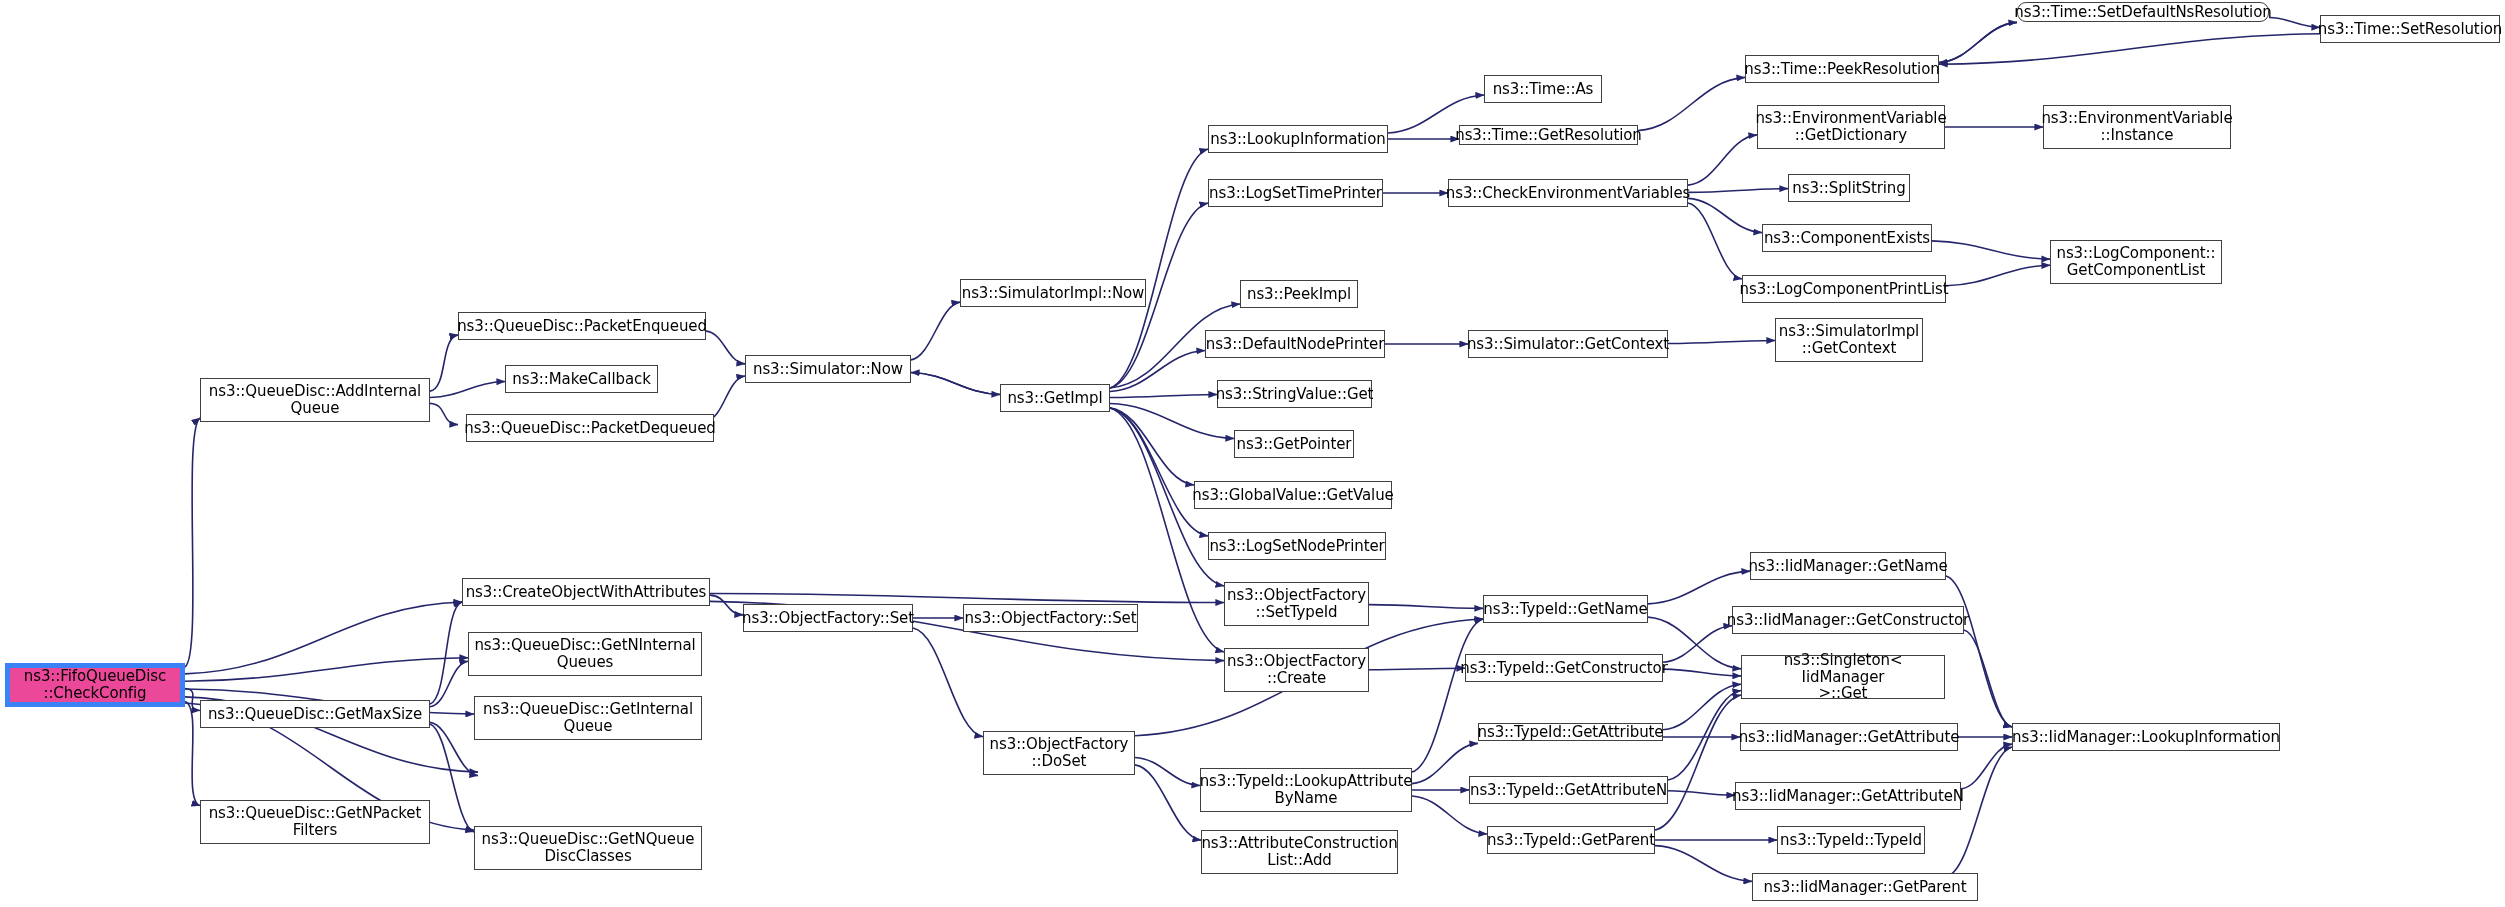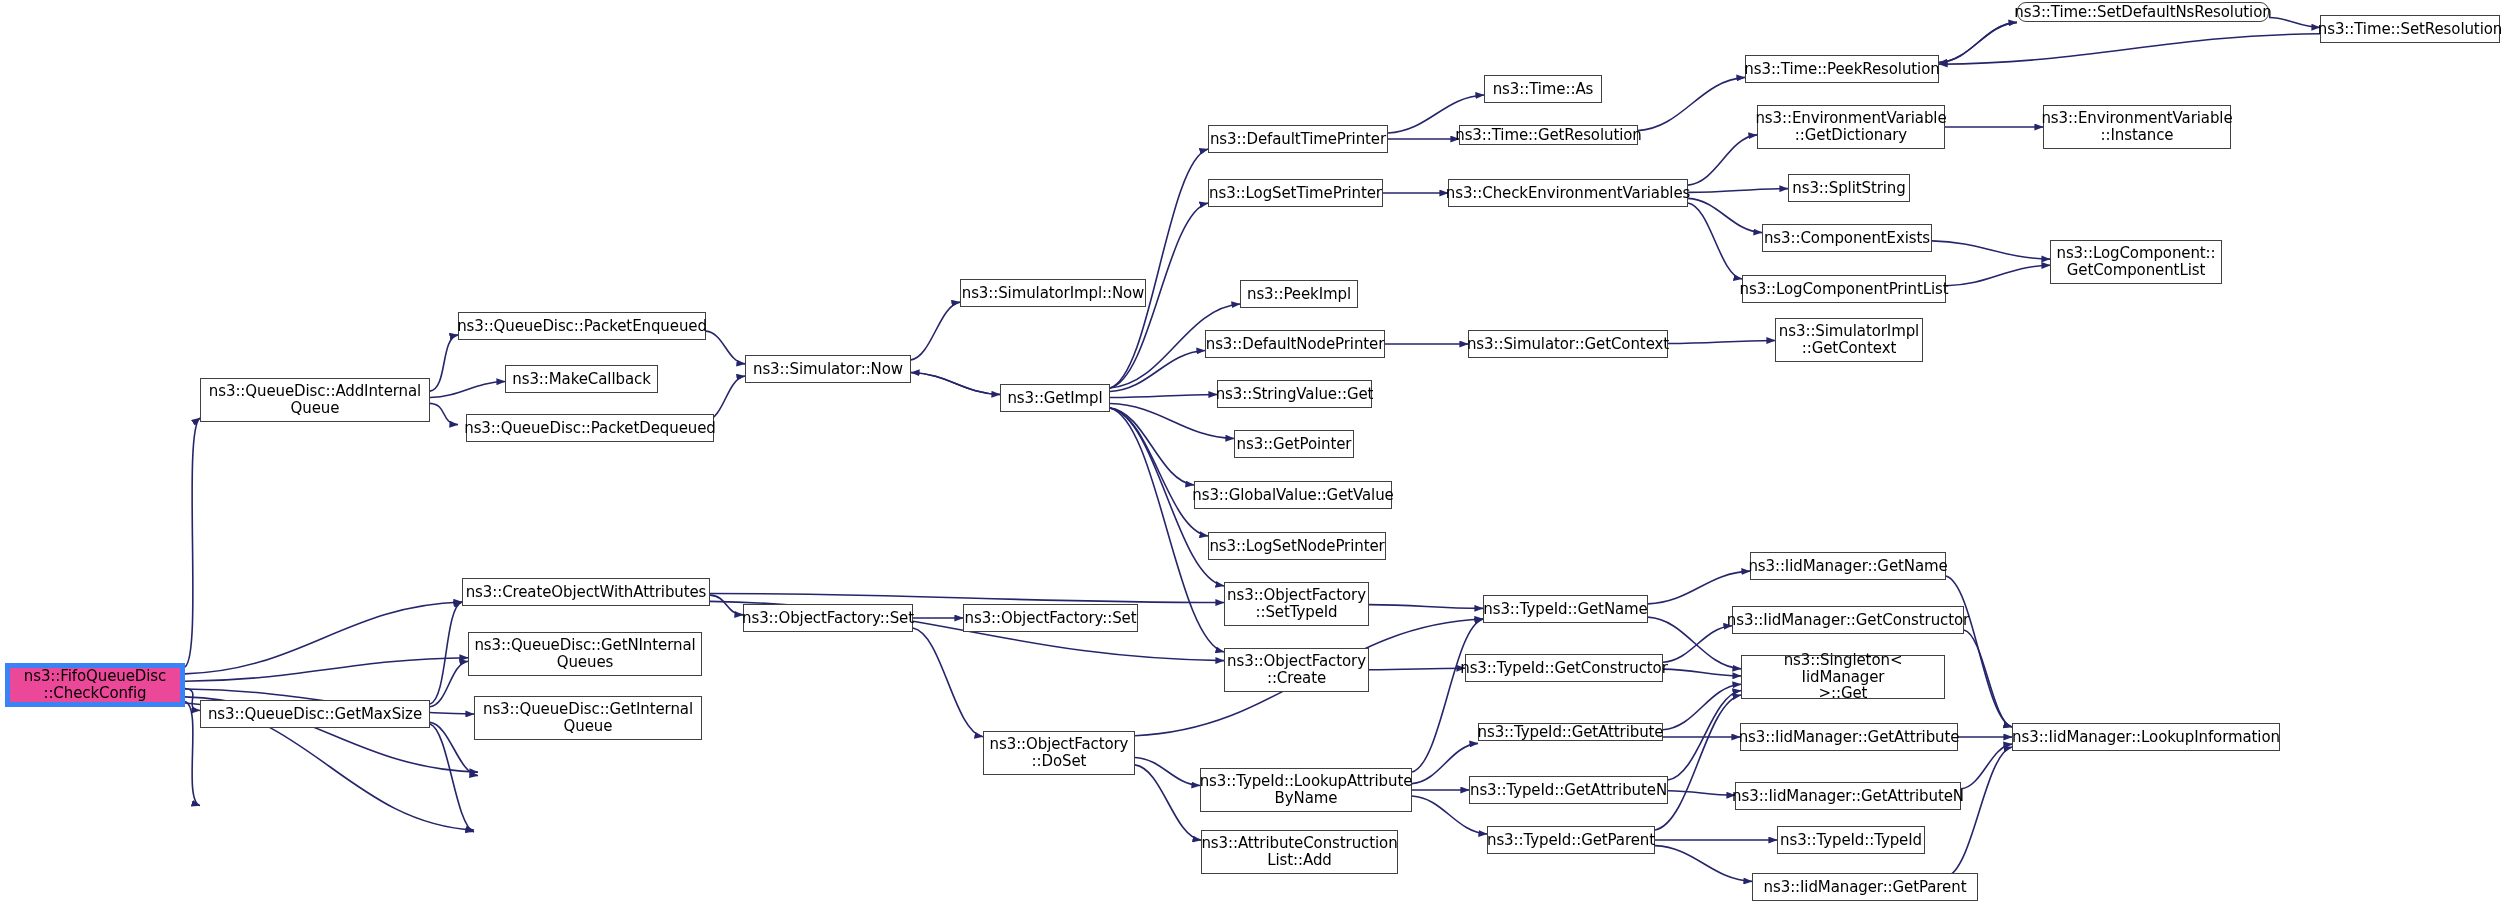--- a/index.html
+++ b/index.html
@@ -121,36 +121,40 @@
         <path d="M1958,737 C1980.68,737 1989.32,737 2012,737" marker-end="url(#arw)"></path>
         <path d="M1961,788.92 C1982.42,786.678 1990.58,746.322 2012,744.08" marker-end="url(#arw)"></path>
         <path d="M1946,877 C1973.72,870.5 1984.28,753.5 2012,747" marker-end="url(#arw)"></path>
       </g>
   </svg>
 <div class="node current" style="left: 5px; top: 663px; width: 180px; height: 44px;">ns3::FifoQueueDisc
 ::CheckConfig</div>
     <div class="node" style="left: 200px; top: 378px; width: 230px; height: 44px;">ns3::QueueDisc::AddInternal
 Queue</div>
     <div class="node" style="left: 200px; top: 700px; width: 230px; height: 28px;">ns3::QueueDisc::GetMaxSize</div>
+    <div class="node" style="left: 200px; top: 800px; width: 230px; height: 44px;">ns3::QueueDisc::GetNPacket
+Filters</div>
     <div class="node" style="left: 458px; top: 312px; width: 248px; height: 28px;">ns3::QueueDisc::PacketEnqueued</div>
     <div class="node" style="left: 505px; top: 365px; width: 153px; height: 28px;">ns3::MakeCallback</div>
     <div class="node" style="left: 458px; top: 414px; width: 248px; height: 28px; margin-left: 8px;">ns3::QueueDisc::PacketDequeued</div>
     <div class="node" style="left: 462px; top: 578px; width: 248px; height: 28px;">ns3::CreateObjectWithAttributes</div>
     <div class="node" style="left: 468px; top: 632px; width: 234px; height: 44px;">ns3::QueueDisc::GetNInternal
 Queues</div>
     <div class="node" style="left: 474px; top: 696px; width: 228px; height: 44px;">ns3::QueueDisc::GetInternal
 Queue</div>
+    <div class="node" style="left: 474px; top: 826px; width: 228px; height: 44px;">ns3::QueueDisc::GetNQueue
+DiscClasses</div>
     <div class="node" style="left: 745px; top: 355px; width: 166px; height: 28px;">ns3::Simulator::Now</div>
     <div class="node" style="left: 743px; top: 604px; width: 170px; height: 28px;">ns3::ObjectFactory::Set</div>
     <div class="node" style="left: 960px; top: 279px; width: 186px; height: 28px;">ns3::SimulatorImpl::Now</div>
     <div class="node" style="left: 1000px; top: 384px; width: 110px; height: 28px;">ns3::GetImpl</div>
     <div class="node" style="left: 963px; top: 604px; width: 175px; height: 28px;">ns3::ObjectFactory::Set</div>
     <div class="node" style="left: 983px; top: 731px; width: 152px; height: 44px;">ns3::ObjectFactory
 ::DoSet</div>
-    <div class="node" style="left: 1208px; top: 125px; width: 180px; height: 28px;">ns3::DefaultTimePrinter</div>
+    <div class="node" style="left: 1208px; top: 125px; width: 180px; height: 28px;">ns3::LookupInformation</div>
     <div class="node" style="left: 1208px; top: 179px; width: 175px; height: 28px;">ns3::LogSetTimePrinter</div>
     <div class="node" style="left: 1240px; top: 280px; width: 118px; height: 28px;">ns3::PeekImpl</div>
     <div class="node" style="left: 1205px; top: 330px; width: 180px; height: 28px;">ns3::DefaultNodePrinter</div>
     <div class="node" style="left: 1217px; top: 380px; width: 155px; height: 28px;">ns3::StringValue::Get</div>
     <div class="node" style="left: 1234px; top: 430px; width: 120px; height: 28px;">ns3::GetPointer</div>
     <div class="node" style="left: 1194px; top: 481px; width: 198px; height: 28px;">ns3::GlobalValue::GetValue</div>
     <div class="node" style="left: 1208px; top: 532px; width: 178px; height: 28px;">ns3::LogSetNodePrinter</div>
     <div class="node" style="left: 1224px; top: 582px; width: 145px; height: 44px;">ns3::ObjectFactory
 ::SetTypeId</div>
     <div class="node" style="left: 1224px; top: 648px; width: 145px; height: 44px;">ns3::ObjectFactory

